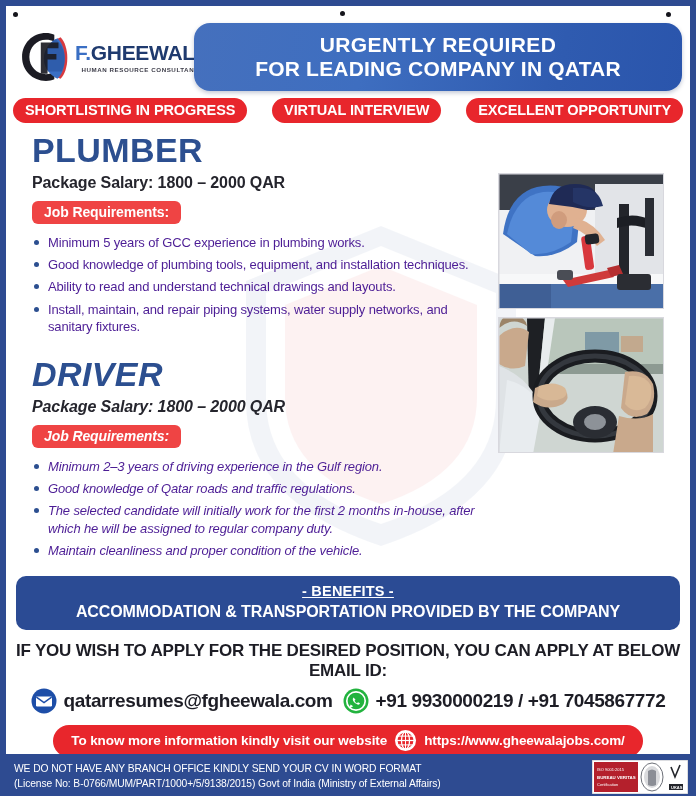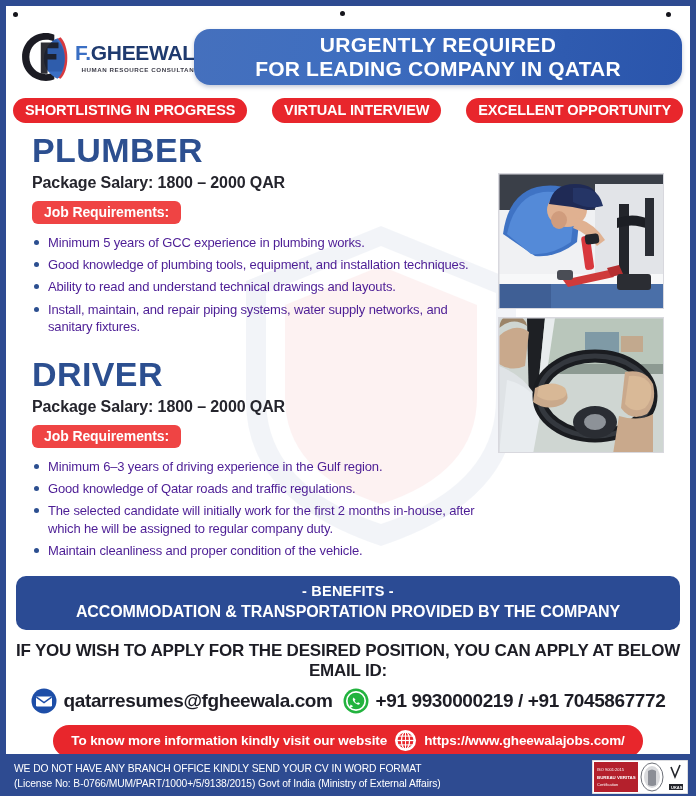--- a/index.html
+++ b/index.html
@@ -86,21 +86,21 @@
     letter-spacing: 0.55px;
     color: #3c3c48;
     margin-top: 3px;
     text-align: center;
     white-space: nowrap;
   }
 
   .banner {
     flex: 1;
     margin-left: 4px;
-    height: 56px;
+    height: 68px;
     border-radius: 16px;
     background: linear-gradient(100deg, #4570bd 0%, #3e6ec0 35%, #2f5bb0 75%, #2a55ac 100%);
     color: #ffffff;
     display: flex;
     flex-direction: column;
     align-items: center;
     justify-content: center;
     box-shadow: 0 2px 4px rgba(20,40,90,0.25);
   }
   .banner-l1 {
@@ -192,34 +192,35 @@
   .photo {
     width: 166px;
     height: 136px;
     border: 1px solid #d8d8de;
     overflow: hidden;
     position: relative;
     background: #e9eaec;
   }
   .photo + .photo { margin-top: 8px; }
 
-  .section-driver { margin-top: 22px; }
+  .section-driver { margin-top: 22px; font-style: italic; }
 
   
   .benefits {
     margin: 12px 10px 0 10px;
     background: #2b4b94;
     border-radius: 10px;
     color: #ffffff;
     text-align: center;
     padding: 7px 8px 9px 8px;
   }
   .benefits-title {
     font-size: 14.5px;
     font-weight: bold;
+    text-decoration: underline;
     letter-spacing: 0.2px;
   }
   .benefits-text {
     font-size: 16px;
     font-weight: bold;
     margin-top: 4px;
     letter-spacing: -0.1px;
   }
 
   
@@ -339,21 +340,21 @@
               <li>Ability to read and understand technical drawings and layouts.</li>
               <li>Install, maintain, and repair piping systems, water supply networks, and sanitary fixtures.</li>
             </ul>
           </div>
 
           <div class="section-driver">
             <div class="job-title">DRIVER</div>
             <div class="salary">Package Salary: 1800 – 2000 QAR</div>
             <span class="req-badge">Job Requirements:</span>
             <ul class="reqs">
-              <li>Minimum 6–3 years of driving experience in the Gulf region.</li>
+              <li>Minimum 2–3 years of driving experience in the Gulf region.</li>
               <li>Good knowledge of Qatar roads and traffic regulations.</li>
               <li>The selected candidate will initially work for the first 2 months in-house, after which he will be assigned to regular company duty.</li>
               <li>Maintain cleanliness and proper condition of the vehicle.</li>
             </ul>
           </div>
         </div>
 
         <div class="col-right">
 
           <div class="photo">

